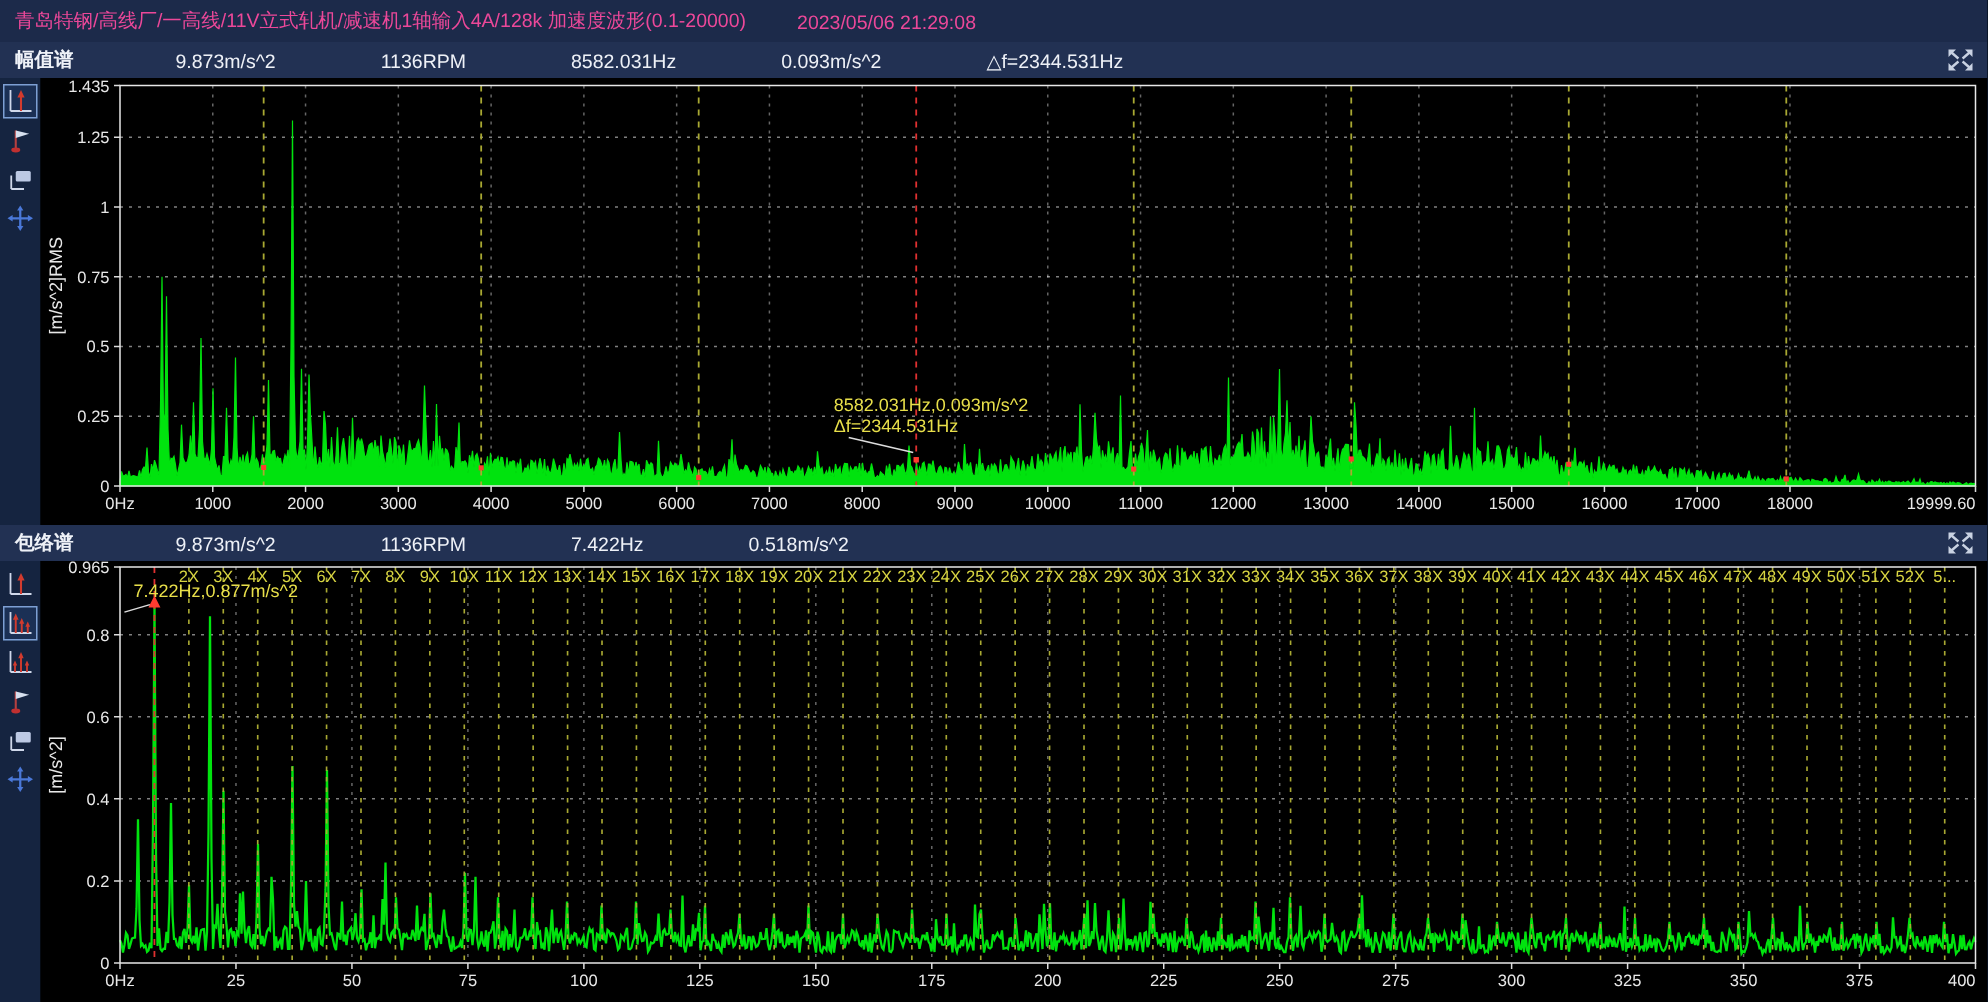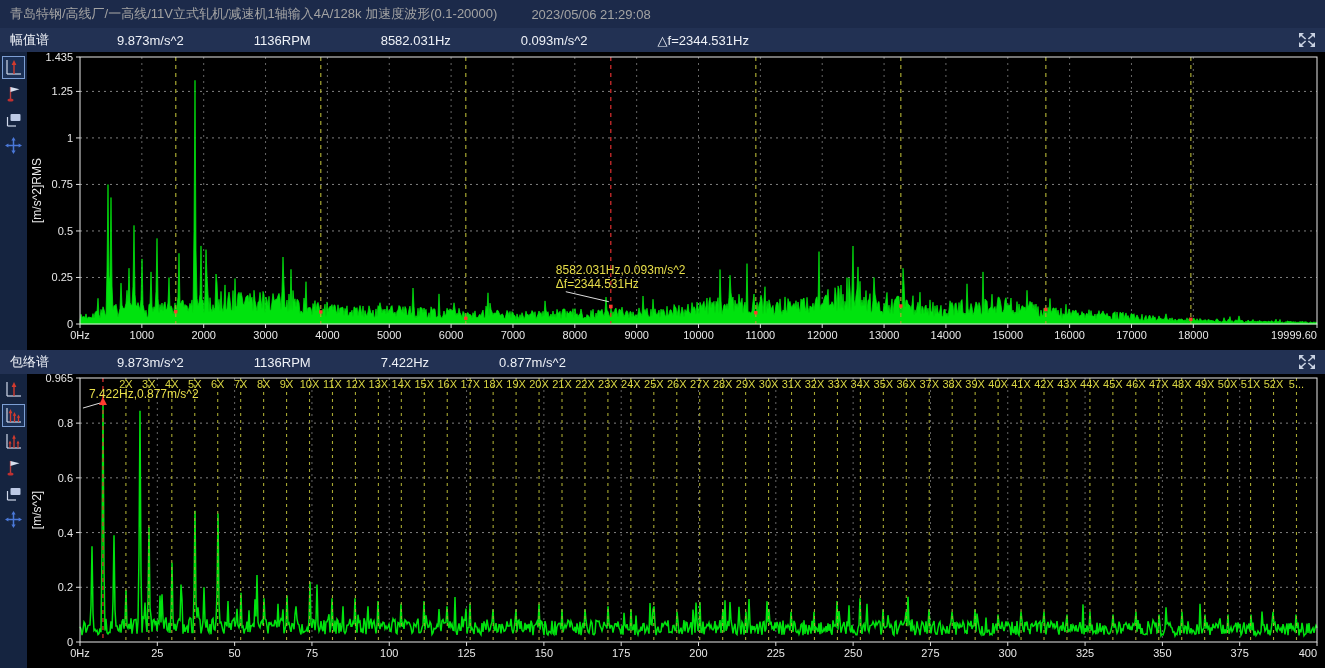--- a/index.html
+++ b/index.html
@@ -1,22 +1,22 @@
 <!DOCTYPE html>
 <html><head>
 <meta charset="utf-8">
 <style>
   html,body{margin:0;padding:0;background:#0b1427;}
   #app{width:1325px;height:668px;position:relative;font-family:"Liberation Sans",sans-serif;
        background:#0b1427;overflow:hidden;-webkit-font-smoothing:antialiased;}
-  .titlebar{height:28px;background:#1c2a4a;display:flex;align-items:center;color:#a3a3a3;
+  .titlebar{height:28px;background:#1c2a4a;display:flex;align-items:center;color:#ec4899;
             font-size:13px;padding:0 10px;gap:34px;}
   .infobar{height:24px;background:#223153;display:flex;align-items:center;color:#eef1f7;
            font-size:13px;padding:0 10px;position:relative;}
-  .infobar .lbl{margin-right:28px;}
+  .infobar .lbl{margin-right:28px;font-weight:bold;}
   .infobar .stat{margin-right:30px;margin-left:40px;}
   .expand-btn{position:absolute;right:8px;top:3px;width:20px;height:18px;background:transparent;
               border:none;cursor:pointer;padding:0;}
   .chartrow{display:flex;}
   .sidebar{width:27px;background:#152440;display:flex;flex-direction:column;align-items:center;
            padding-top:4px;gap:3px;}
   .tool{width:23px;height:23px;display:flex;align-items:center;justify-content:center;
         background:transparent;border:1px solid transparent;padding:0;cursor:pointer;}
   .tool.sel{border:1px solid #7d9fd4;background:#1b3055;}
   svg.chart{display:block;background:#000;}
@@ -199,21 +199,21 @@
         <text x="46" y="9" font-size="11" fill="#e8e8e8" text-anchor="end">1.435</text>
         <text x="14" y="138.5" font-size="12" fill="#e8e8e8" text-anchor="middle" transform="rotate(-90 14 138.5)">[m/s^2]RMS</text>
       </svg>
   </div>
 
   <div class="infobar">
     <span class="lbl">包络谱</span>
     <span class="stat">9.873m/s^2</span>
     <span class="stat">1136RPM</span>
     <span class="stat">7.422Hz</span>
-    <span class="stat">0.877m/s^2</span>
+    <span class="stat">0.518m/s^2</span>
     <button class="expand-btn" title="">
       <svg width="20" height="18" viewBox="0 0 20 18">
         <g stroke="#c9d2e2" stroke-width="1.6" fill="#c9d2e2">
           <line x1="4" y1="4" x2="8.6" y2="8"></line>
             <line x1="16" y1="4" x2="11.4" y2="8"></line>
           <line x1="4" y1="14" x2="8.6" y2="10"></line>
             <line x1="16" y1="14" x2="11.4" y2="10"></line>
           <polygon points="2,7 2,2 7,2" stroke="none"></polygon>
             <polygon points="18,7 18,2 13,2" stroke="none"></polygon>
           <polygon points="2,11 2,16 7,16" stroke="none"></polygon>

